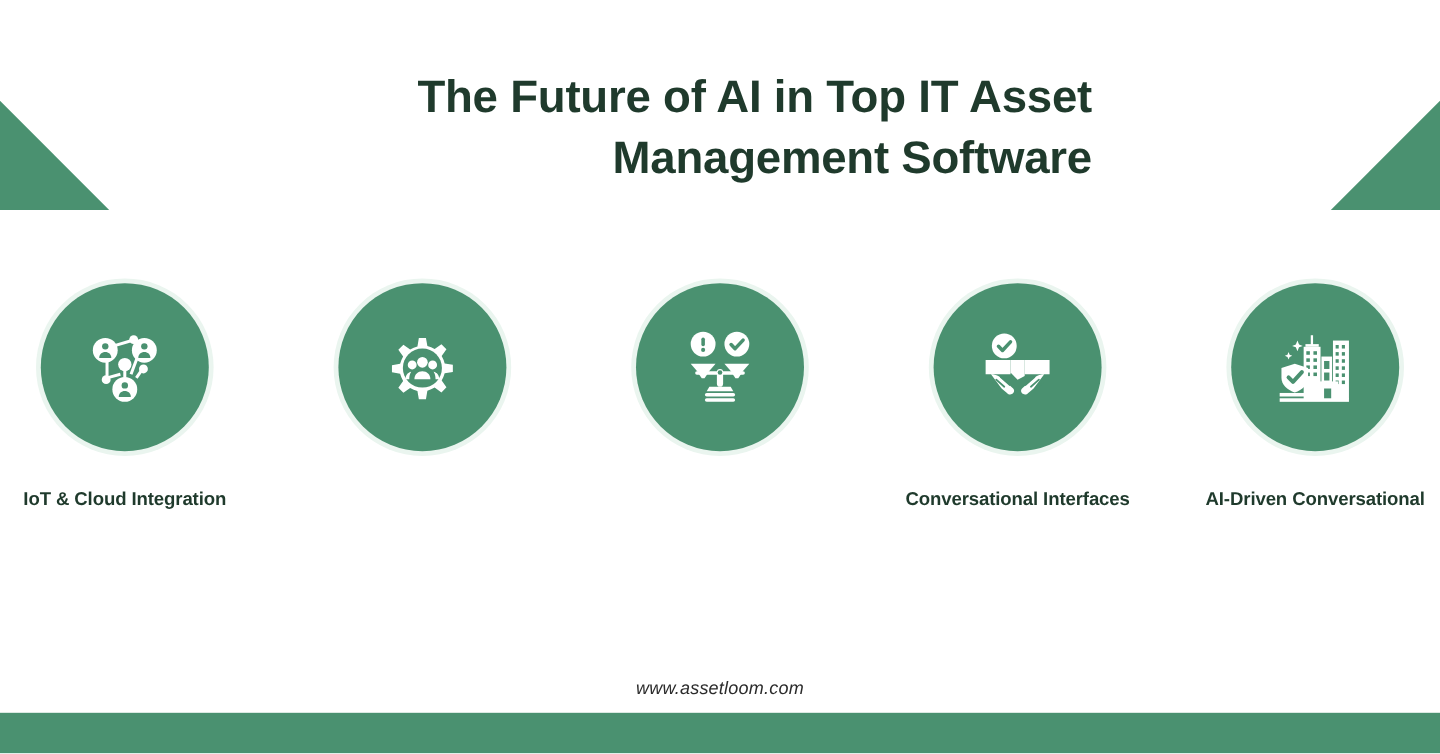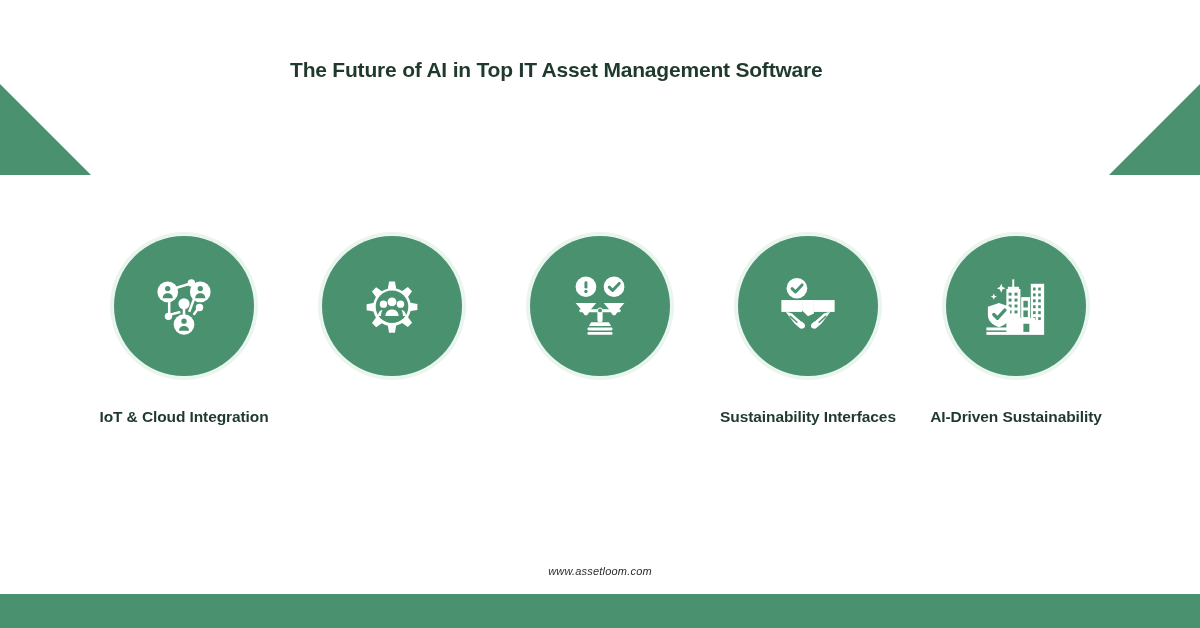--- a/index.html
+++ b/index.html
@@ -33,36 +33,37 @@
     width:300px; height:26px;
     left:-150px; top:-22px;
     transform:rotate(45deg);
   }
 
   
   .title {
     position:absolute;
     top:56px; left:50%; transform:translateX(-50%);
     width:620px;
-    text-align:left;
+    text-align:right;
     color:#1F3A2C;
-    font-size:21px;
+    font-size:38px;
     font-weight:bold;
     line-height:1.33;
     letter-spacing:-0.2px;
   }
 
   
   .items {
     position:absolute;
     top:232px; left:0;
     width:1200px;
     display:flex;
     justify-content:center;
     align-items:flex-start;
+    gap:40px;
   }
   .item {
     width:208px;
     display:flex;
     flex-direction:column;
     align-items:center;
   }
   .badge {
     width:148px; height:148px;
     border-radius:50%;
@@ -87,21 +88,21 @@
     width:190px;
     letter-spacing:-0.1px;
   }
 
   
   .site {
     position:absolute;
     left:0; width:1200px;
     top:565px;
     text-align:center;
-    font-size:11px;
+    font-size:15px;
     font-style:italic;
     color:#2B2B2B;
     letter-spacing:0.2px;
   }
   .bottom-bar {
     position:absolute;
     left:0; bottom:0;
     width:1200px; height:34px;
     background:#4A9170;
   }
@@ -232,21 +233,21 @@
                   <path d="M31 61l10 9"></path>
                   <path d="M22 68l8 7"></path>
                 <path d="M74 64l-9 8"></path>
                   <path d="M69 61l-10 9"></path>
                   <path d="M78 68l-8 7"></path>
               </g>
             </g>
           </svg>
         </div>
       </div>
-      <div class="label">Sustainability Interfaces</div>
+      <div class="label">Conversational Interfaces</div>
     </div>
 
     <div class="item">
       <div class="badge">
         <div class="disc">
           <svg viewBox="0 0 100 100">
             <g fill="#ffffff">
 
               <path d="M30 20l1.8 4.4L36 26l-4.2 1.6L30 32l-1.8-4.4L24 26l4.2-1.6z"></path>
               <path d="M20 33l1.2 3 3 1.2-3 1.2-1.2 3-1.2-3-3-1.2 3-1.2z"></path>
@@ -293,21 +294,21 @@
 
               <path d="M27 46l15 5v11c0 8-6.4 13.6-15 16.6C18.4 75.6 12 70 12 62V51z"></path>
               <path d="M20 61.5l5 5 10-11" stroke="#4A9170" stroke-width="4.5" fill="none" stroke-linecap="round" stroke-linejoin="round"></path>
 
               <rect x="10" y="79" width="30" height="4"></rect>
               <rect x="10" y="85" width="78" height="4"></rect>
             </g>
           </svg>
         </div>
       </div>
-      <div class="label">AI-Driven Sustainability</div>
+      <div class="label">AI-Driven Conversational</div>
     </div>
 
   </div>
 
   <div class="site">www.assetloom.com</div>
   <div class="bottom-bar"></div>
 
 </div>
 
 </body></html>

